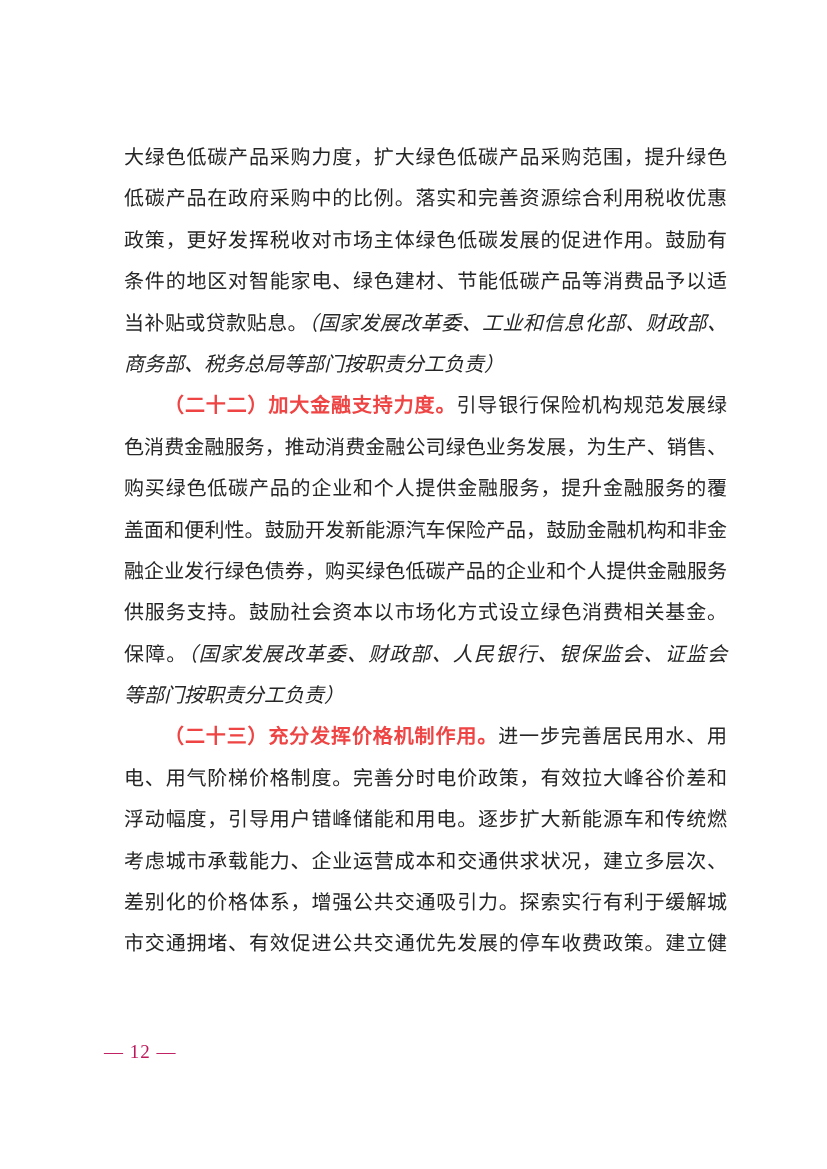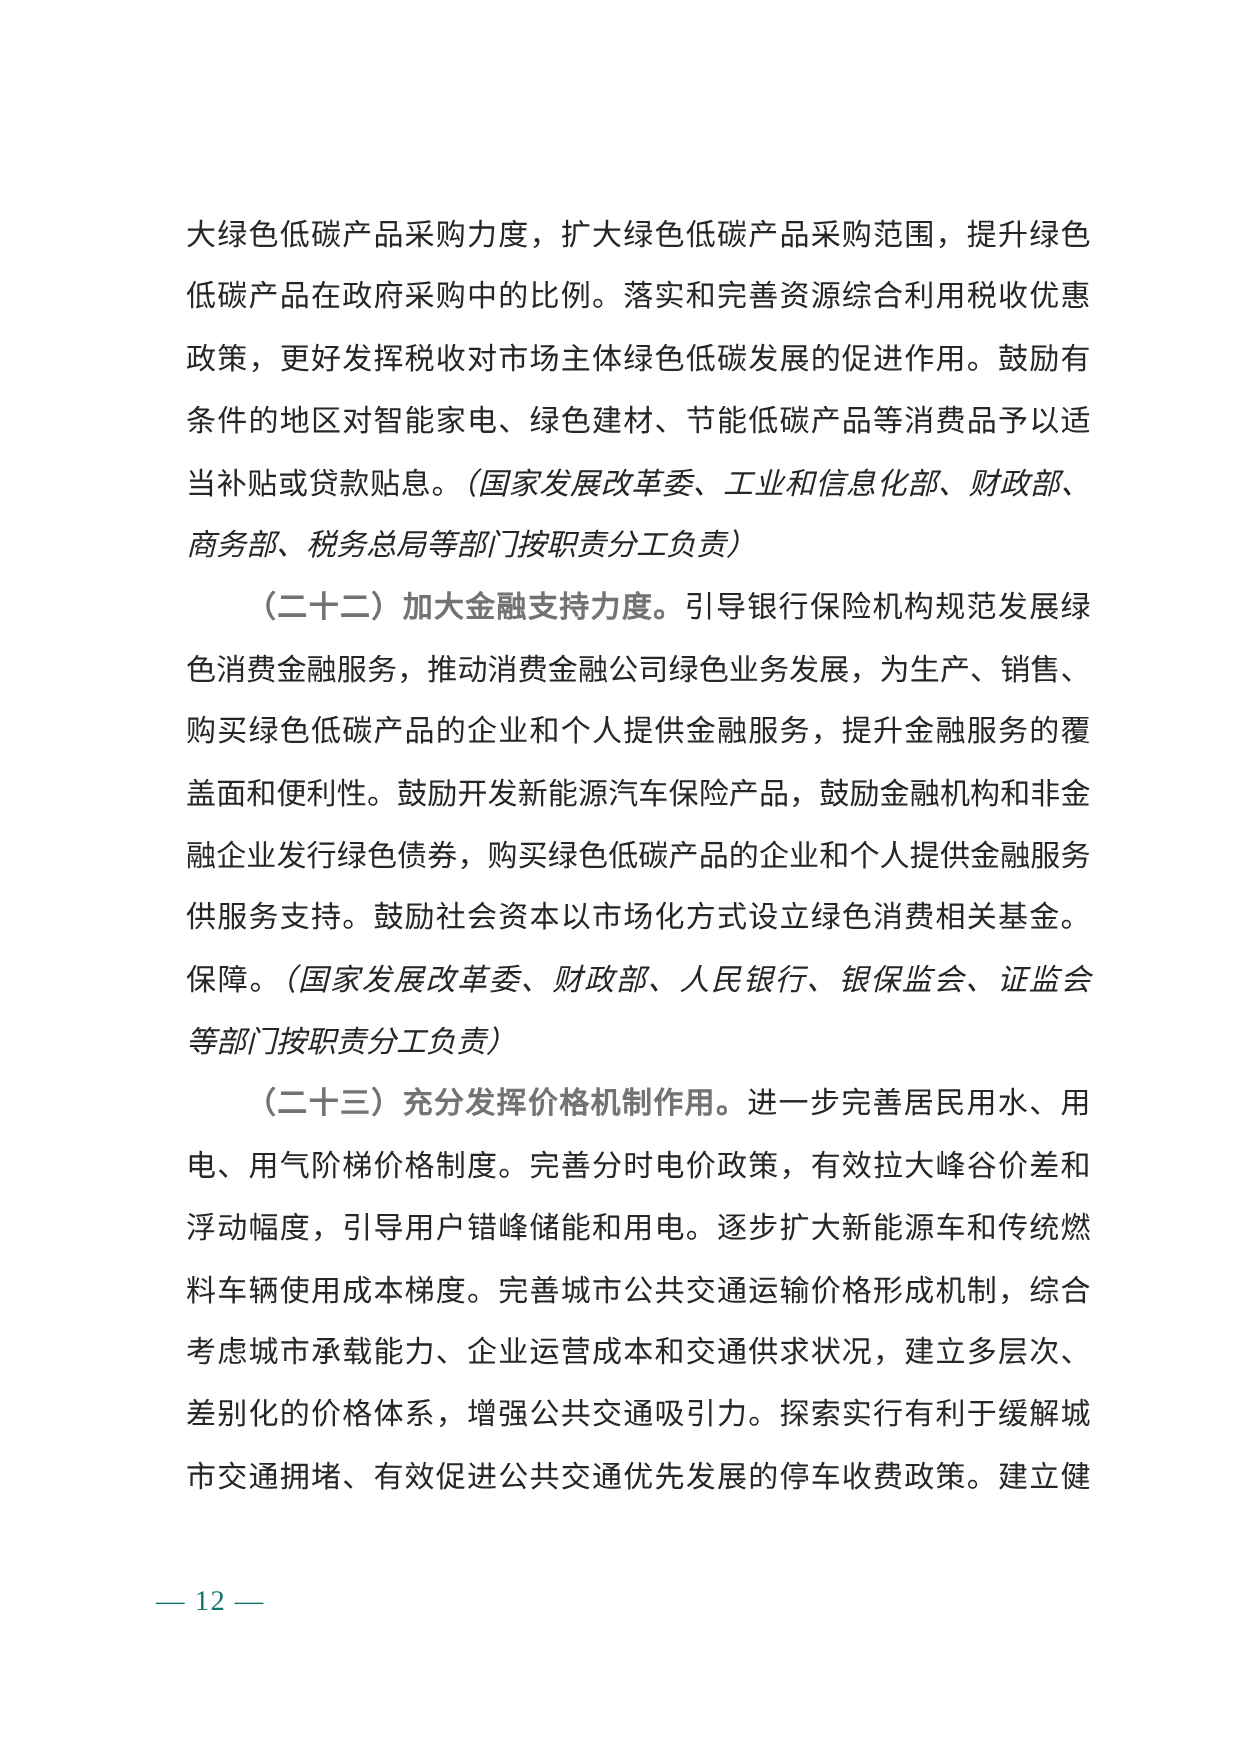--- a/index.html
+++ b/index.html
@@ -33,34 +33,33 @@
   }
   .line.no-just {
     text-align: right;
     text-align-last: left;
   }
   .line.indent {
     text-indent: 2em;
   }
   .bold {
     font-weight: 700;
-    color: #737373;
+    color: #ef4444;
   }
   .kai {
     font-style: italic;
   }
   .footer {
     position: absolute;
     left: 104px;
     top: 1040px;
     font-size: 19px;
     line-height: 24px;
     letter-spacing: 1px;
-    color: #0f766e;
-    margin-top: 16px;
+    color: #be185d;
   }
 </style>
 </head>
 <body>
 
 <div class="page">
   <div class="doc-body">
       <div class="line"><span>大绿色低碳产品采购力度，扩大绿色低碳产品采购范围，提升绿色</span></div>
       <div class="line"><span>低碳产品在政府采购中的比例。落实和完善资源综合利用税收优惠</span></div>
       <div class="line"><span>政策，更好发挥税收对市场主体绿色低碳发展的促进作用。鼓励有</span></div>
@@ -71,19 +70,18 @@
       <div class="line"><span>色消费金融服务，推动消费金融公司绿色业务发展，为生产、销售、</span></div>
       <div class="line"><span>购买绿色低碳产品的企业和个人提供金融服务，提升金融服务的覆</span></div>
       <div class="line"><span>盖面和便利性。鼓励开发新能源汽车保险产品，鼓励金融机构和非金</span></div>
       <div class="line"><span>融企业发行绿色债券，购买绿色低碳产品的企业和个人提供金融服务</span></div>
       <div class="line"><span>供服务支持。鼓励社会资本以市场化方式设立绿色消费相关基金。</span></div>
       <div class="line"><span>保障。</span><span class="kai">（国家发展改革委、财政部、人民银行、银保监会、证监会</span></div>
       <div class="line no-just"><span class="kai">等部门按职责分工负责）</span></div>
       <div class="line indent"><span class="bold">（二十三）充分发挥价格机制作用。</span><span>进一步完善居民用水、用</span></div>
       <div class="line"><span>电、用气阶梯价格制度。完善分时电价政策，有效拉大峰谷价差和</span></div>
       <div class="line"><span>浮动幅度，引导用户错峰储能和用电。逐步扩大新能源车和传统燃</span></div>
-      <div class="line"><span>料车辆使用成本梯度。完善城市公共交通运输价格形成机制，综合</span></div>
       <div class="line"><span>考虑城市承载能力、企业运营成本和交通供求状况，建立多层次、</span></div>
       <div class="line"><span>差别化的价格体系，增强公共交通吸引力。探索实行有利于缓解城</span></div>
       <div class="line"><span>市交通拥堵、有效促进公共交通优先发展的停车收费政策。建立健</span></div>
     </div>
   <div class="footer">— 12 —</div>
 </div>
 
 </body></html>

